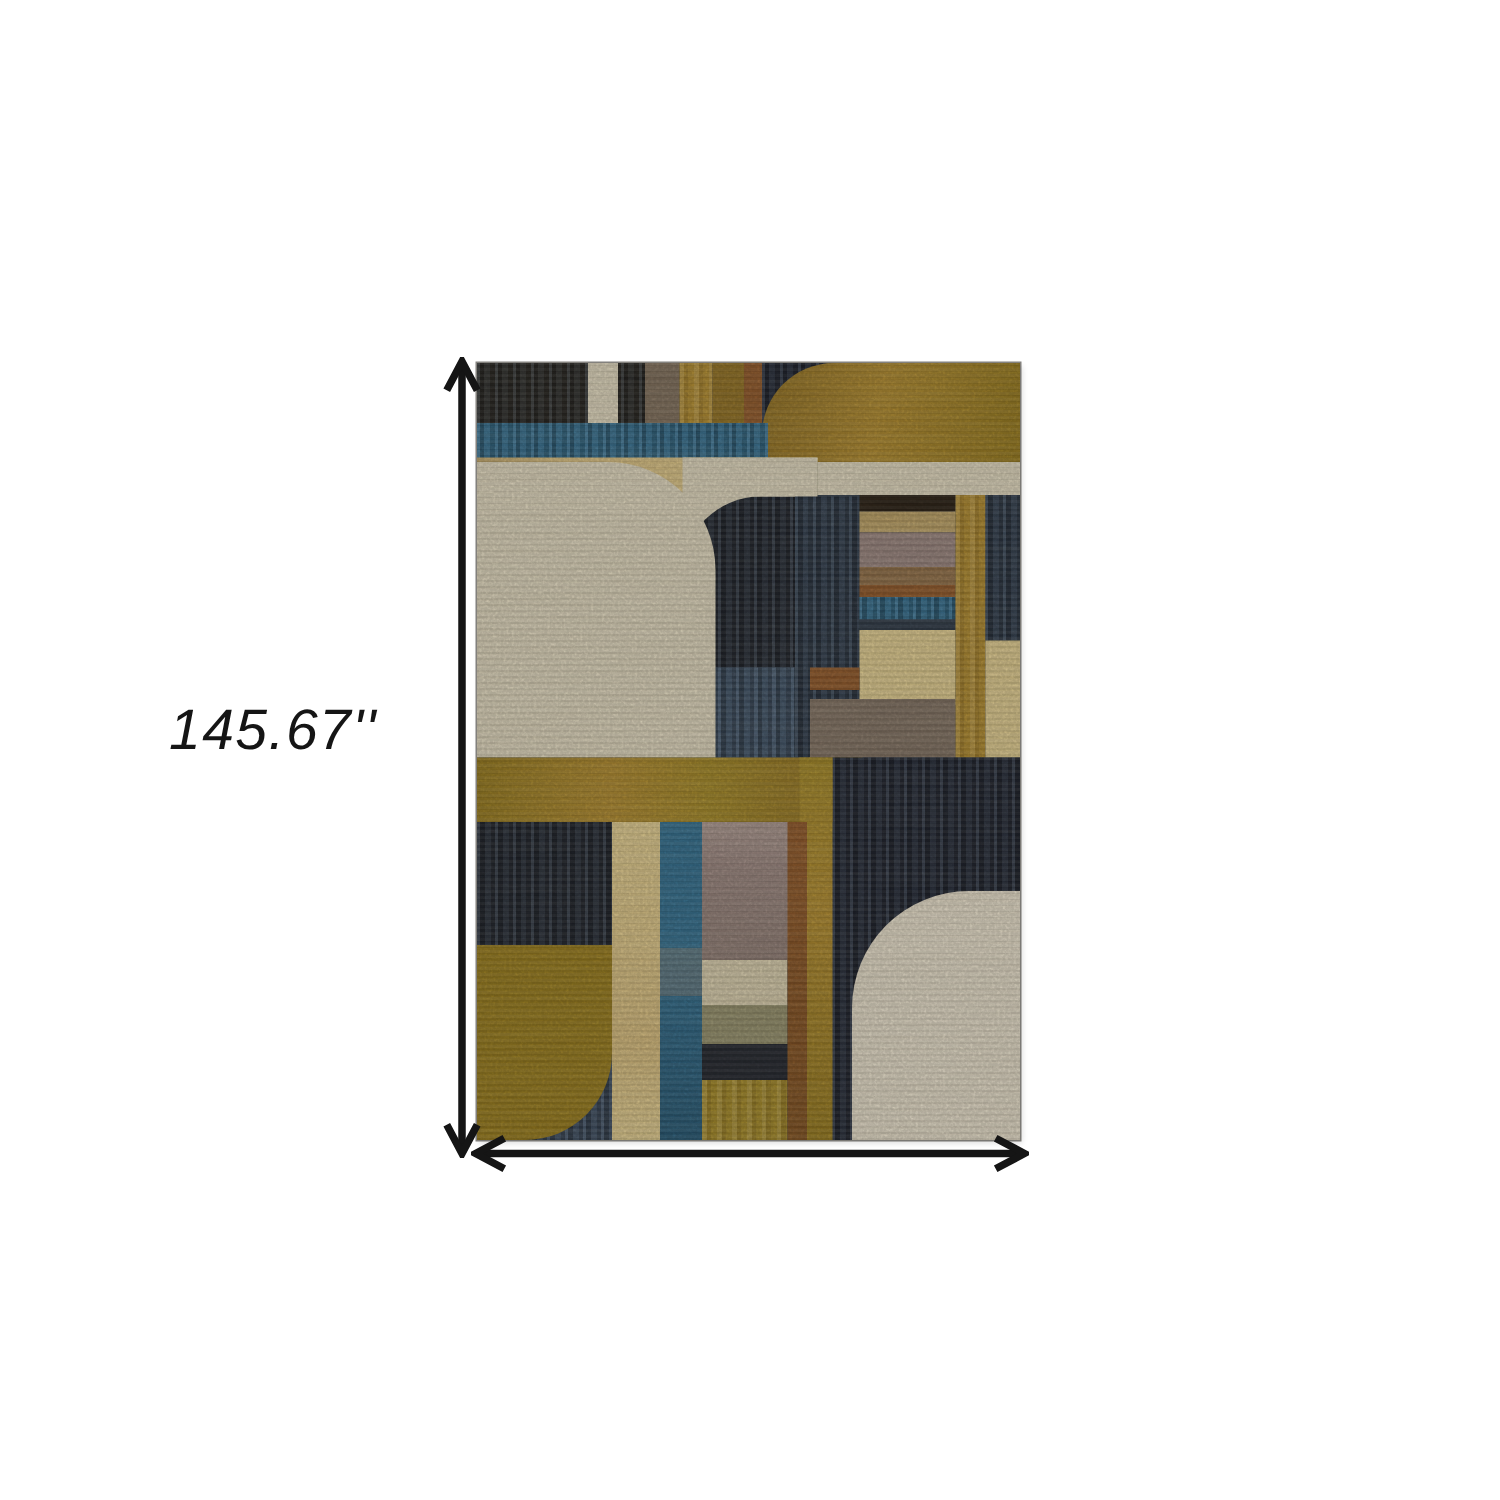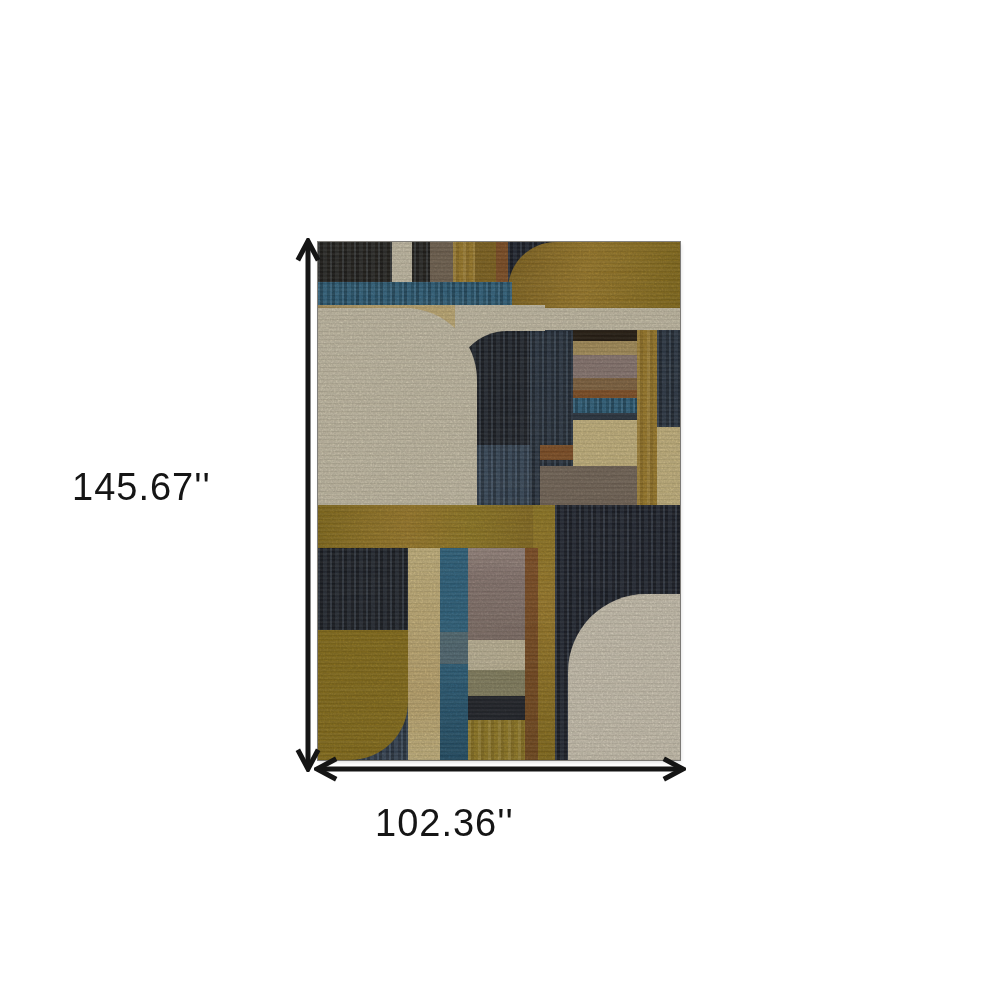--- a/index.html
+++ b/index.html
@@ -9,22 +9,22 @@
        box-shadow:0 0 0 1px rgba(52,48,42,.6), 1px 2px 4px rgba(0,0,0,.15);}
   .b{position:absolute;}
   
   .streak{background-image:repeating-linear-gradient(90deg, rgba(150,180,210,.16) 0 2px,
           rgba(8,12,18,.28) 2px 5px, rgba(100,130,160,.10) 5px 9px, rgba(8,12,18,.18) 9px 12px);}
   .streak-soft{background-image:repeating-linear-gradient(90deg, rgba(255,242,205,.12) 0 3px,
           rgba(70,48,12,.14) 3px 6px, rgba(255,255,255,0) 6px 10px);}
   .weave{position:absolute;inset:0;pointer-events:none;
          background-image:repeating-linear-gradient(0deg, rgba(0,0,0,.06) 0 1px, rgba(255,255,255,.04) 1px 3px, rgba(0,0,0,0) 3px 4px);}
   .noise{position:absolute;left:0;top:0;pointer-events:none;}
-  .dim-label{position:absolute;color:var(--arrow);font-size:38px;line-height:46px;
-             letter-spacing:1px;}
+  .dim-label{position:absolute;color:var(--arrow);font-size:38px;line-height:46px;text-align:center;
+             letter-spacing:1px;font-style:italic;}
   .arrow{position:absolute;}
   .arrow polyline{fill:none;stroke:var(--arrow);stroke-width:5;stroke-linecap:square;}
   .arrow line{stroke:var(--arrow);stroke-width:5;}
 </style>
 </head>
 <body>
 
 <div class="stage">
 
   <div class="rug">
@@ -101,15 +101,14 @@
   </svg>
 
   <svg class="arrow" style="left:314px;top:756px;" width="372" height="26" viewBox="0 0 372 26">
     <line x1="8" y1="13" x2="364" y2="13"></line>
     <polyline points="20,4 3,13 20,22"></polyline>
     <polyline points="352,4 369,13 352,22"></polyline>
   </svg>
 
   <div class="dim-label" style="left:72px;top:464px;width:220px;">145.67''</div>
 
-  <div class="dim-label" style="left:375px;top:800px;width:300px;">102.36''</div>
 
 </div>
 
 </body></html>

